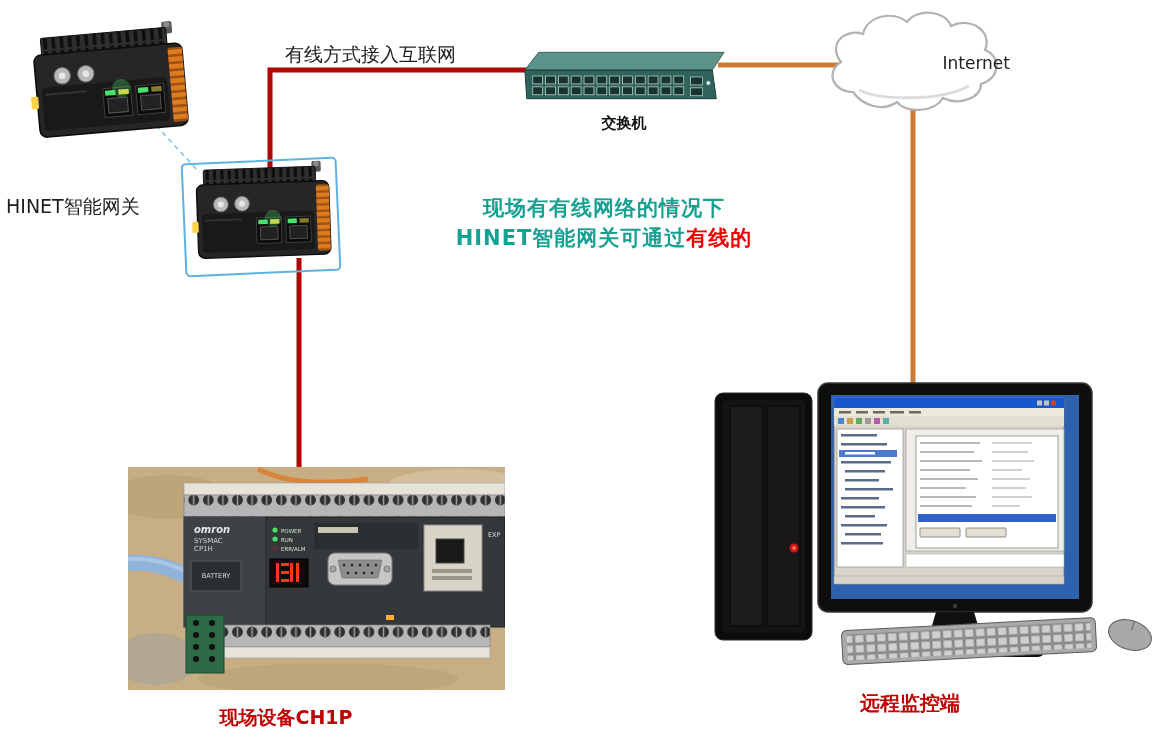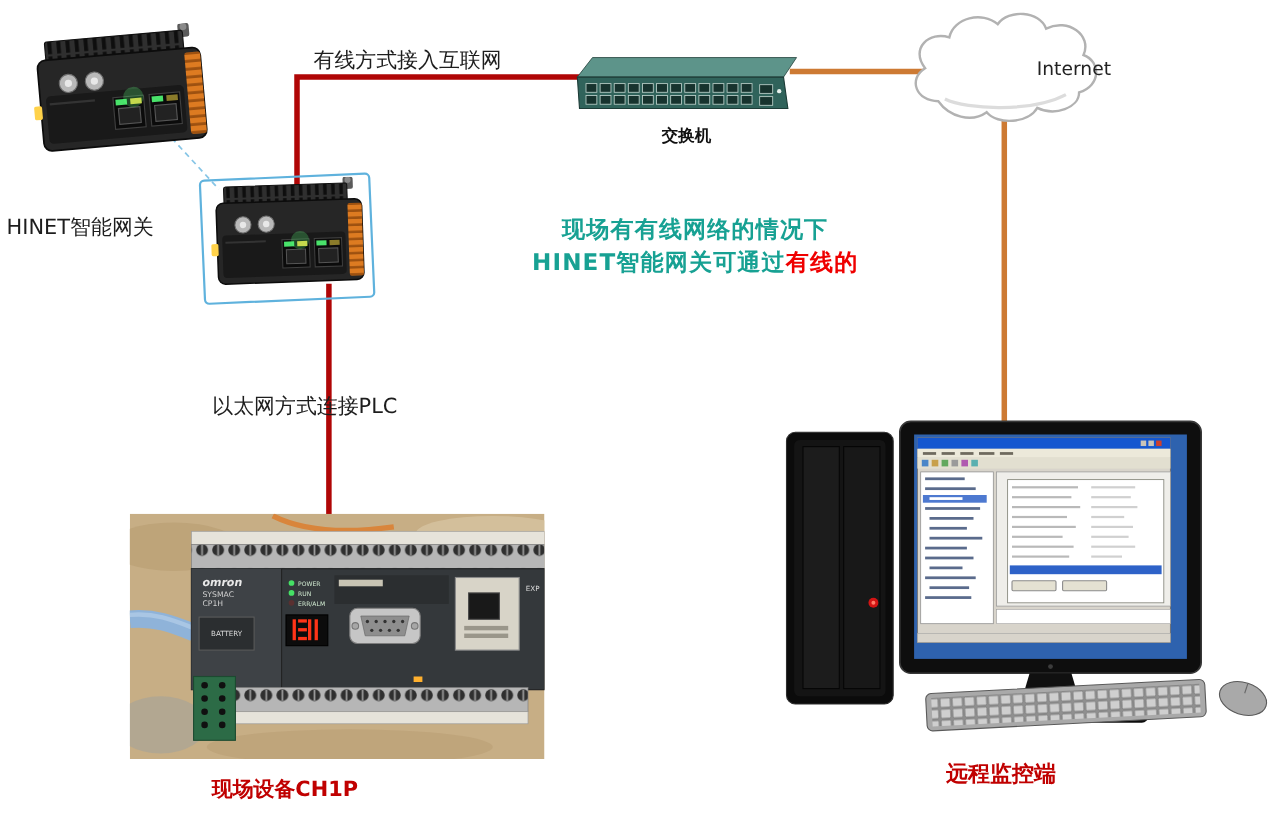--- a/index.html
+++ b/index.html
@@ -9,36 +9,36 @@
   .wires{position:absolute;left:0;top:0;pointer-events:none}
   .wire{fill:none;stroke-width:5}
   .wire-red{stroke:var(--line-red,#b00606)}
   .wire-orange{stroke:var(--line-orange,#cd7a33)}
   .wire-dashed{fill:none;stroke:var(--dashed-blue,#86c5e6);stroke-width:1.6;stroke-dasharray:5 4}
   .lbl{position:absolute;font-size:19px;color:#1d1d1d;white-space:nowrap}
   .switch-lbl{position:absolute;left:513px;top:114px;width:222px;text-align:center;
               font-weight:bold;font-size:15px;color:#111}
   .internet-lbl{position:absolute;left:818px;top:53px;width:192px;text-align:right;
                 font-size:17px;color:#222}
-  .note{position:absolute;left:452px;top:193px;width:360px;text-align:center;
+  .note{position:absolute;left:424px;top:193px;width:360px;text-align:center;
         font-weight:bold;font-size:21px;line-height:30px;letter-spacing:1px}
   .note .teal{color:var(--note-teal,#17a193)}
   .note .red{color:var(--note-red,#ef0000)}
   .device{position:absolute}
   .device svg{display:block}
   .device1{left:28px;top:26px;transform:rotate(-5deg)}
   .device2{left:190px;top:162px;transform:rotate(-2deg)}
   .highlight-box{position:absolute;left:183px;top:160px;width:156px;height:114px;
                  border:2px solid var(--highlight-blue,#5fb2dd);border-radius:5px;
                  transform:rotate(-2.5deg)}
   .switch-wrap{position:absolute;left:513px;top:46px;width:222px;height:62px}
   .cloud-wrap{position:absolute;left:818px;top:6px;width:192px;height:118px}
-  .plc-wrap{position:absolute;left:118px;top:467px;width:439px;height:223px}
+  .plc-wrap{position:absolute;left:128px;top:467px;width:439px;height:223px}
   .computer-wrap{position:absolute;left:700px;top:378px;width:455px;height:300px}
-  .plc-caption{position:absolute;left:104px;top:705px;width:310px;text-align:center;
+  .plc-caption{position:absolute;left:131px;top:705px;width:310px;text-align:center;
                font-size:19px;font-weight:bold;color:var(--caption-red,#c00000)}
   .remote-caption{position:absolute;left:745px;top:690px;width:330px;text-align:center;
                   font-weight:bold;font-size:20px;line-height:27px}
   .remote-caption .red1{color:var(--caption-red,#c00000)}
   .remote-caption .black{color:#151515}
   svg text{font-family:"DejaVu Sans",sans-serif}
   .plc-brand{font-size:10px;font-style:italic;font-weight:bold;fill:#e8e8e8}
   .plc-small{font-size:7px;fill:#d0d0d0}
   .plc-tiny{font-size:6.5px;fill:#ddd}
   .plc-micro{font-size:5.5px;fill:#cfe8cf}
@@ -114,21 +114,20 @@
 
   <div class="highlight-box"></div>
   <div class="device device2">
     <svg viewBox="0 0 160 112" width="147" height="104">
         <use href="#gw"></use>
       </svg>
   </div>
 
   <div class="lbl" style="left:285px;top:42px">有线方式接入互联网</div>
   <div class="lbl" style="left:6px;top:194px">HINET智能网关</div>
-  <div class="lbl" style="left:193px;top:356px">以太网方式连接PLC</div>
 
   <div class="switch-wrap">
     <svg viewBox="0 0 225 60" width="222" height="60">
       <polygon points="26,6 214,6 202,24 12,24" fill="#5d948a" stroke="#2c4a44" stroke-width="0.8"></polygon>
       <polygon points="12,24 202,24 202,27 12,27" fill="#7caca1"></polygon>
       <polygon points="12,24 202,24 206,53 14,53" fill="#30635b" stroke="#1c3b36"></polygon>
       <g stroke="#b9cec8" stroke-width="0.8" fill="#17332e">
         <rect x="20" y="30" width="10" height="8"></rect>
           <rect x="33" y="30" width="10" height="8"></rect>
         <rect x="46" y="30" width="10" height="8"></rect>

